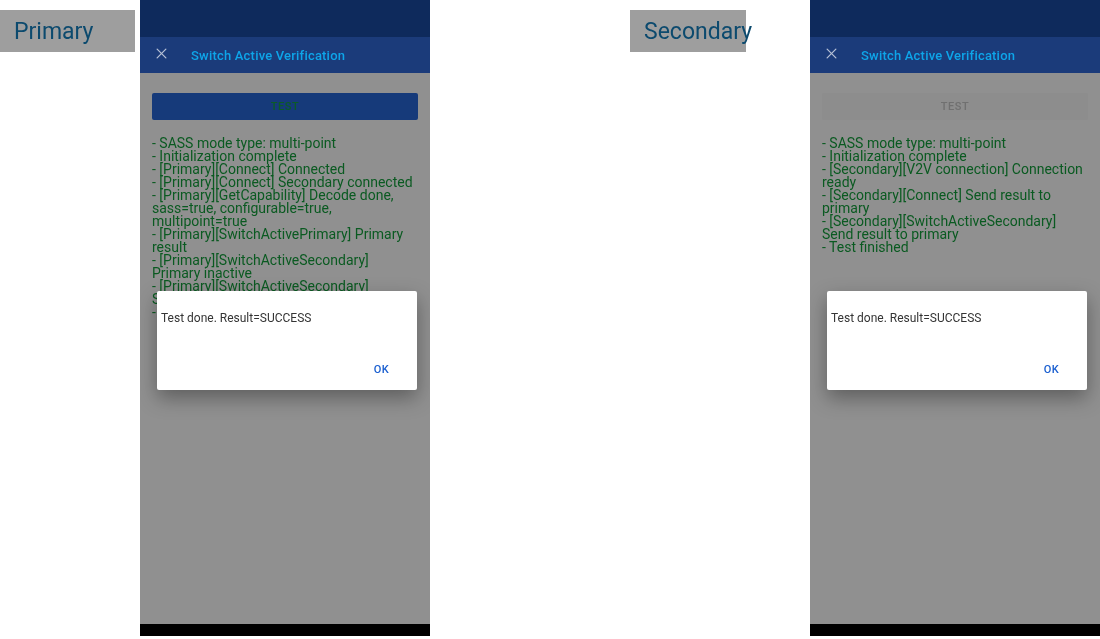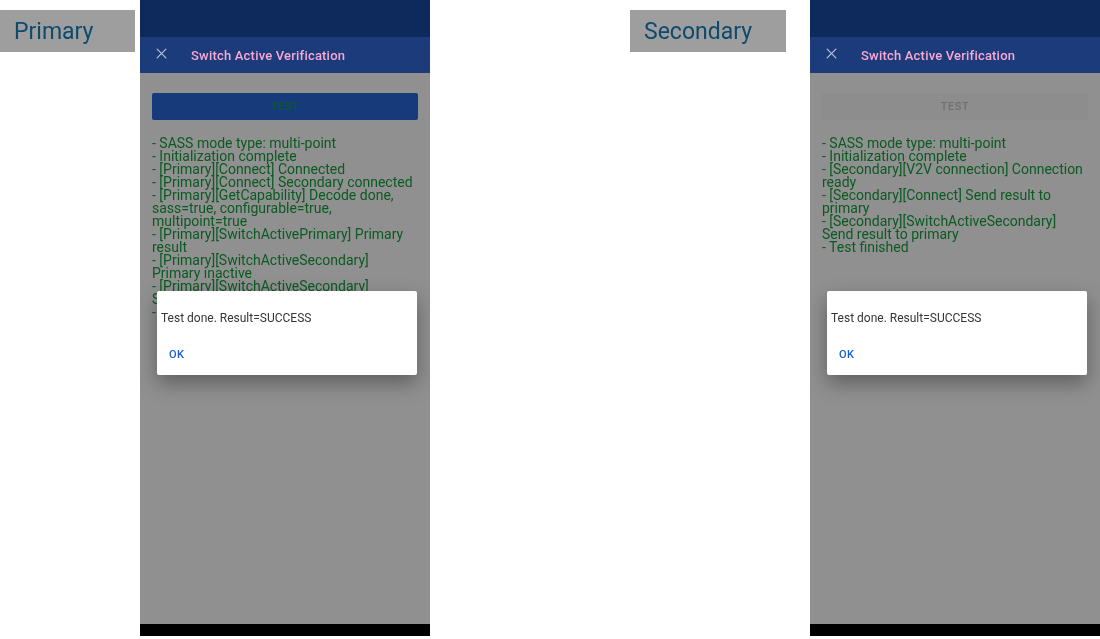--- a/index.html
+++ b/index.html
@@ -15,41 +15,41 @@
       top:10px;
       width:142px; height:42px;
       background:#9e9e9e;
       color:#0c4a6e;
       font-size:23px;
       display:flex;
       align-items:center;
       padding-left:14px;
     }
     .tag.primary   { left:0; width:135px;}
-    .tag.secondary { left:630px; width:156px;}
+    .tag.secondary { left:630px; width:116px;}
 
     .phone {
       position:absolute;
       top:0;
       width:290px; height:636px;
       background:#909090;
       overflow:hidden;
     }
     .phone.left  { left:140px; }
     .phone.right { left:810px; }
 
     .statusbar { height:37px; background:#0e2a5c; }
     .appbar {
       height:36px; background:#1b3b7a;
       display:flex; align-items:center;
       padding:0 14px;
       gap:22px;
     }
     .appbar svg { width:15px; height:15px; }
-    .appbar-title { color:#f9a8d4; font-size:13px; font-weight:500; letter-spacing:.2px;}
+    .appbar-title { color:#0ea5e9; font-size:13px; font-weight:500; letter-spacing:.2px;}
 
     .content { padding:20px 12px 0 12px; }
     .test-btn {
       width:100%;
       height:27px;
       background:#163a7a;
       border-radius:2px;
       color:#0b5b28;
       font-size:11px;
       letter-spacing:.5px;
@@ -78,22 +78,22 @@
       box-shadow:0 8px 20px rgba(0,0,0,.35);
       padding:20px 20px 10px 4px;
       min-height:78px;
     }
     .dialog-msg {
       color:#343434;
       font-size:12px;
       font-weight:400;
     }
     .dialog-actions {
-      display:flex; justify-content:flex-start;
-      margin-top:19px;
+      display:flex; justify-content:flex-end;
+      margin-top:34px;
     }
     .dialog-ok {
       color:#1a5fd0;
       font-size:11px;
       font-weight:500;
       letter-spacing:.4px;
       padding:4px 8px;
     }
 
     .navbar {

